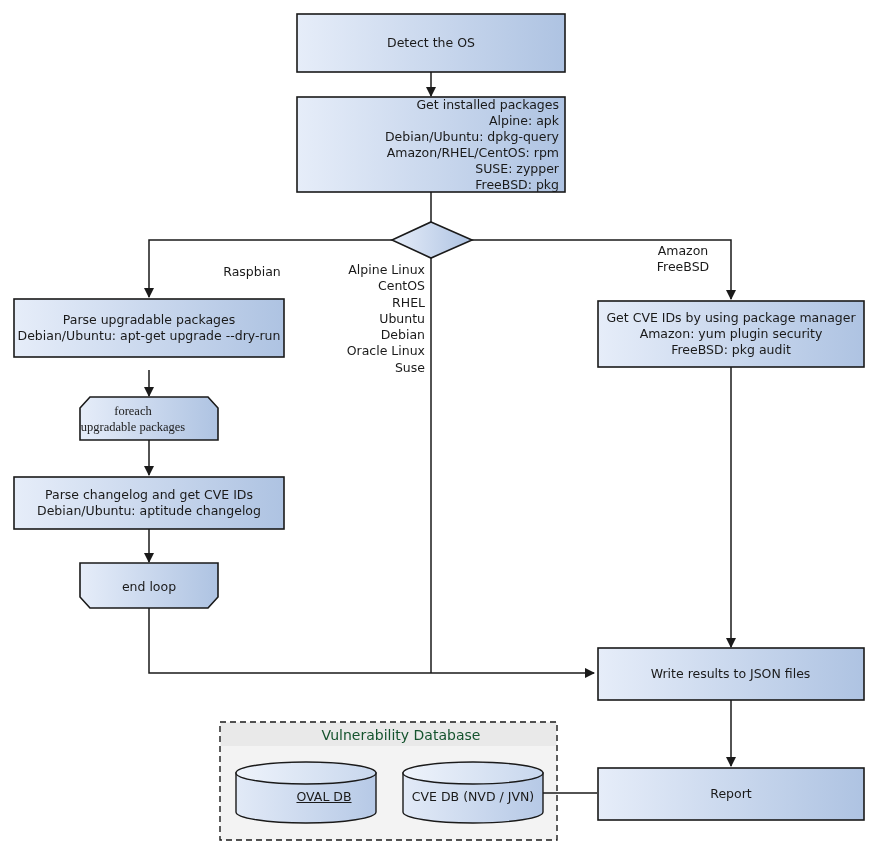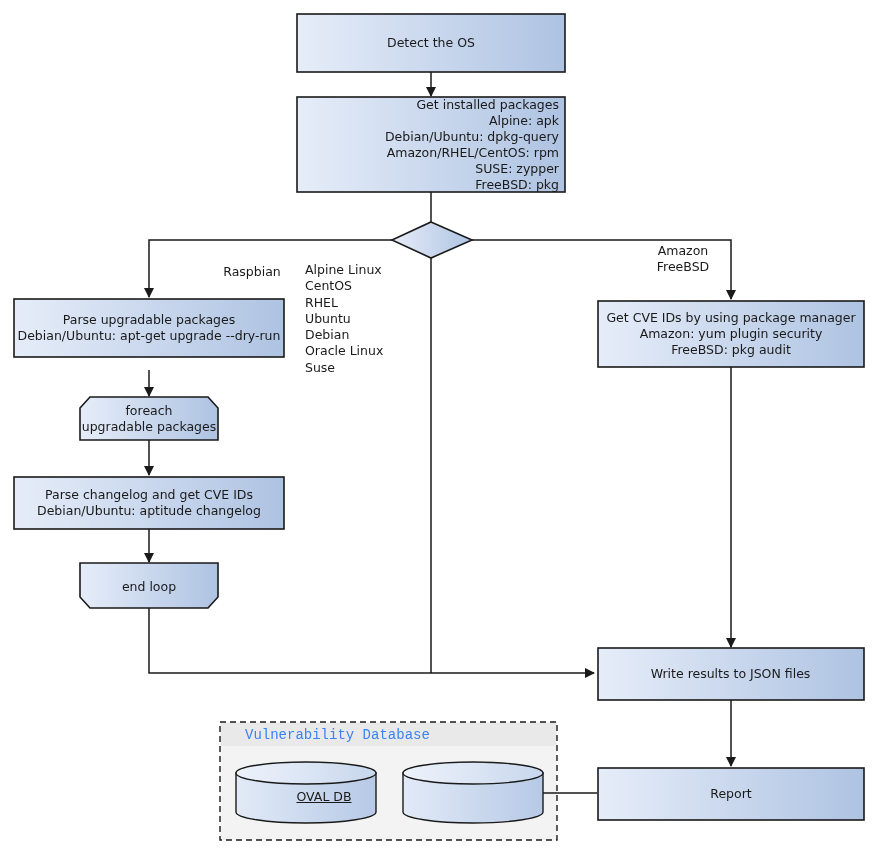--- a/index.html
+++ b/index.html
@@ -40,28 +40,27 @@
   .node-text.c { align-items: center; text-align: center; }
   .node-text.r { text-align: right; padding-right: 6px; border-radius: 22px; }
   .edge-label {
     position: absolute;
     font-size: 12.5px;
     color: #1a1a1a;
     line-height: 1.3;
     white-space: pre;
   }
   .edge-label.c { text-align: center; }
-  .edge-label.r { }
+  .edge-label.r { text-align: right; }
   .group-title {
     position: absolute;
     font-size: 14px;
-    color: #3b82f6;
-    text-align: left;
+    color: #14532d;
+    text-align: center;
     white-space: nowrap;
-    font-family: Liberation Mono, monospace;
   }
 </style>
 </head>
 <body>
 
 <div id="canvas">
 
   <svg class="layer" viewBox="0 0 881 857" xmlns="http://www.w3.org/2000/svg">
     <defs>
       <linearGradient id="boxGrad" x1="0" y1="0" x2="1" y2="0">
@@ -155,21 +154,21 @@
     <span>Amazon/RHEL/CentOS: rpm</span>
     <span>SUSE: zypper</span>
     <span>FreeBSD: pkg</span>
   </div>
 
   <div class="node-text c" style="left:14px; top:299px; width:270px; height:58px;">
     <span>Parse upgradable packages</span>
     <span>Debian/Ubuntu: apt-get upgrade --dry-run</span>
   </div>
 
-  <div class="node-text c" style="left:80px; top:397px; width:138px; height:43px;">
+  <div class="node-text c" style="left:64px; top:397px; width:138px; height:43px;font-family:Liberation Serif, serif;">
     <span>foreach</span>
     <span>upgradable  packages</span>
   </div>
 
   <div class="node-text c" style="left:14px; top:477px; width:270px; height:52px;">
     <span>Parse changelog and get  CVE IDs</span>
     <span>Debian/Ubuntu: aptitude changelog</span>
   </div>
 
   <div class="node-text c" style="left:80px; top:563px; width:138px; height:47px;">
@@ -187,20 +186,23 @@
   </div>
 
   <div class="node-text c" style="left:598px; top:768px; width:266px; height:52px;">
     <span>Report</span>
   </div>
 
   <div class="node-text c" style="left:248px; top:775px; width:152px; height:44px;text-decoration:underline;">
     <span>OVAL DB</span>
   </div>
 
+  <div class="node-text c" style="left:403px; top:775px; width:140px; height:44px;">
+    <span>CVE DB (NVD / JVN)</span>
+  </div>
 
   <div class="group-title" style="left:245px; top:727px; width:312px;">Vulnerability Database</div>
 
   <div class="edge-label c" style="left:152px; top:264px; width:200px;">Raspbian</div>
 
   <div class="edge-label r" style="left:305px; top:262px; width:120px;">Alpine Linux
 CentOS
 RHEL
 Ubuntu
 Debian

